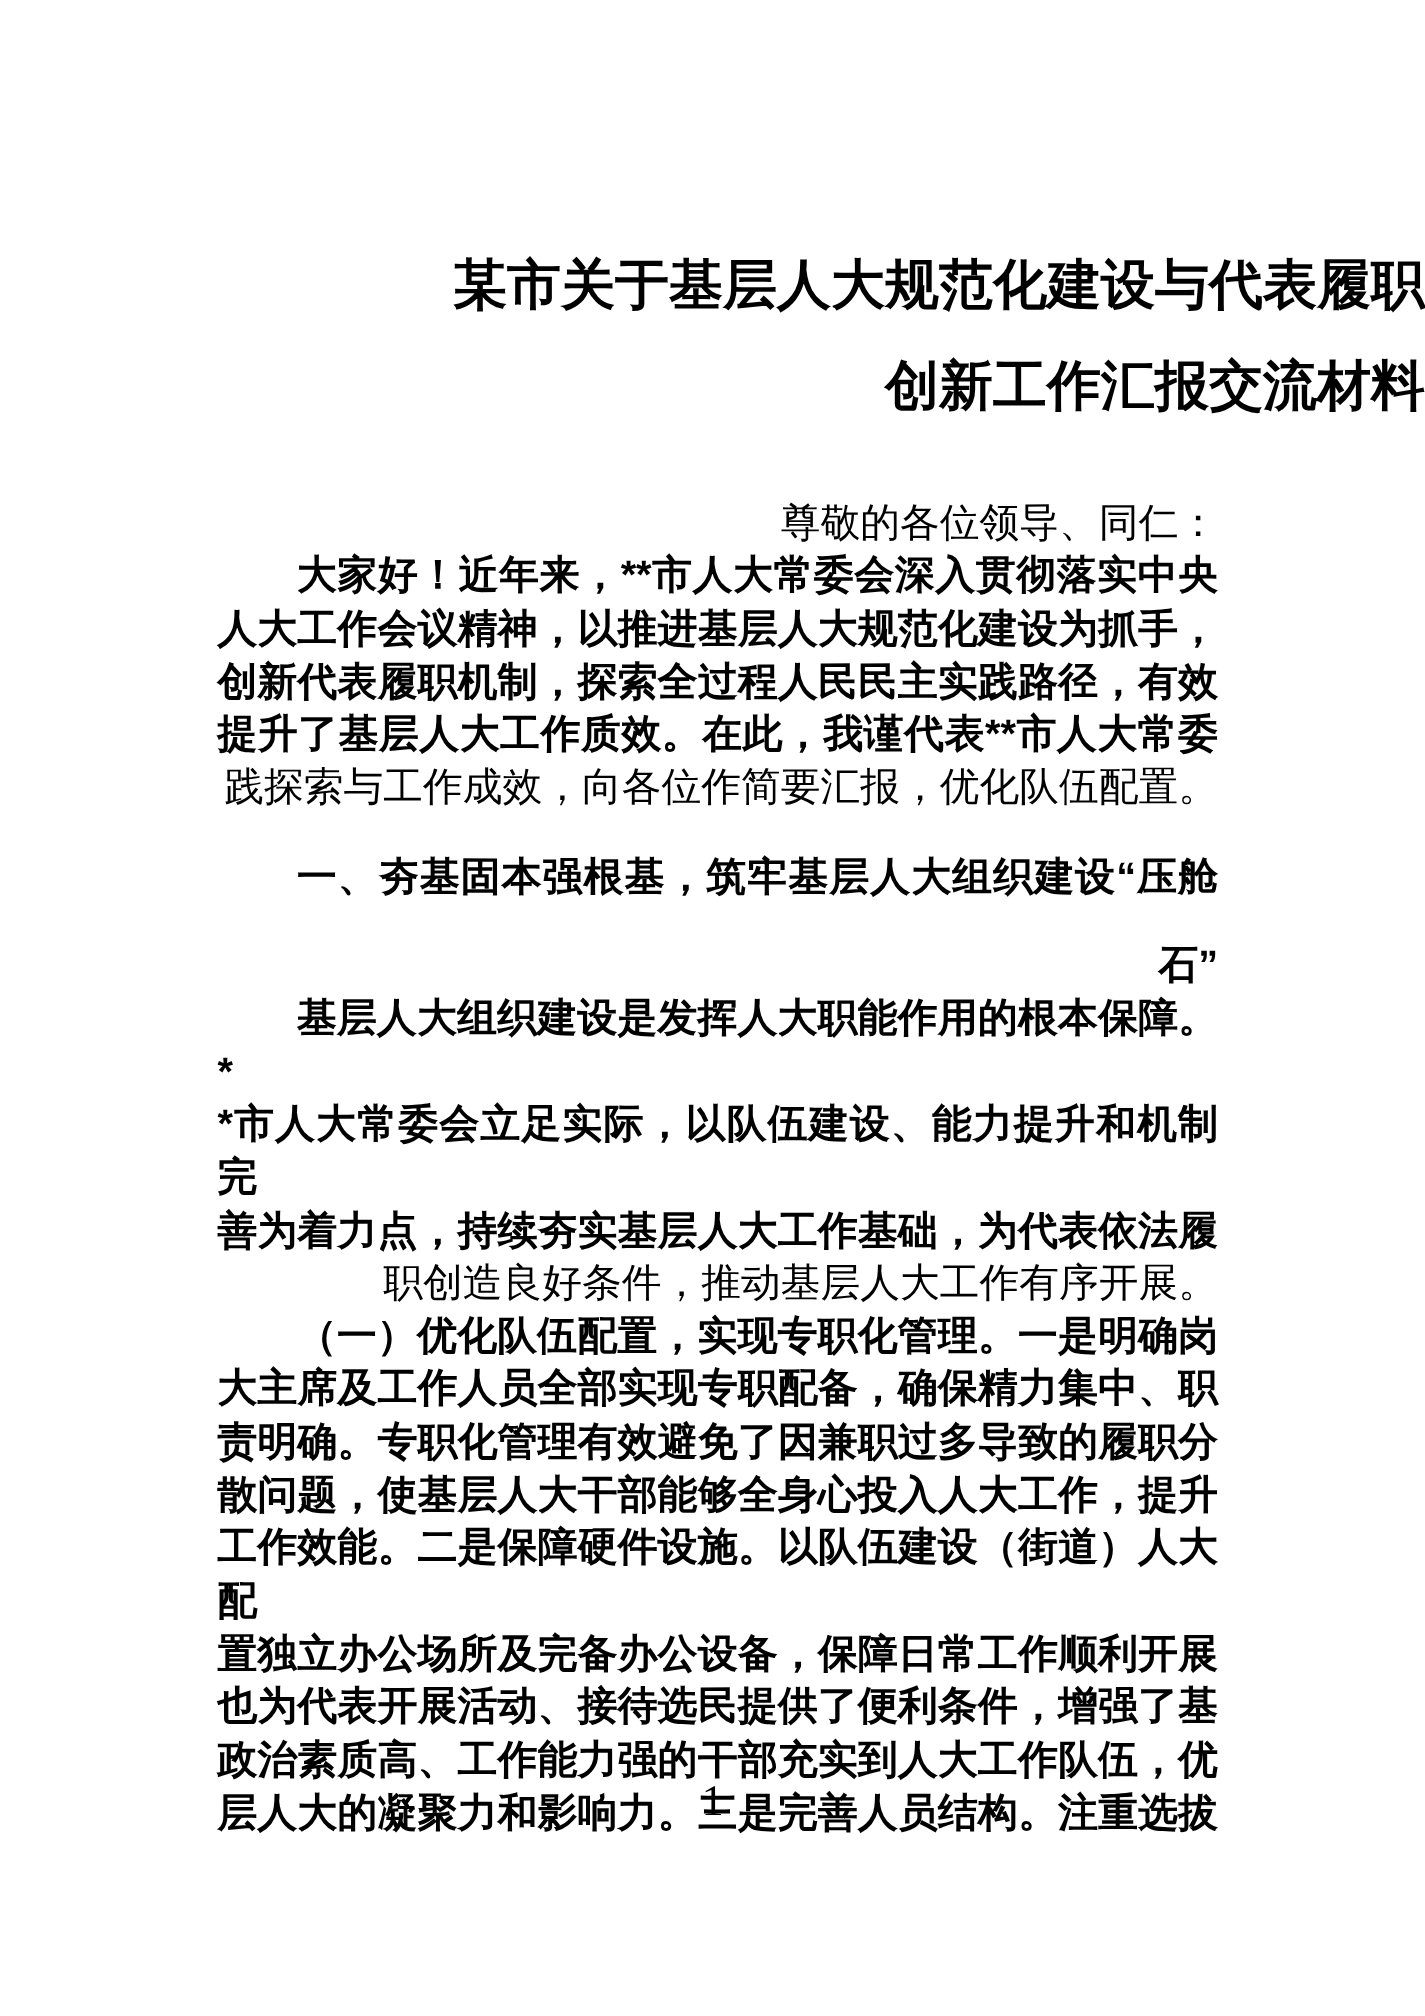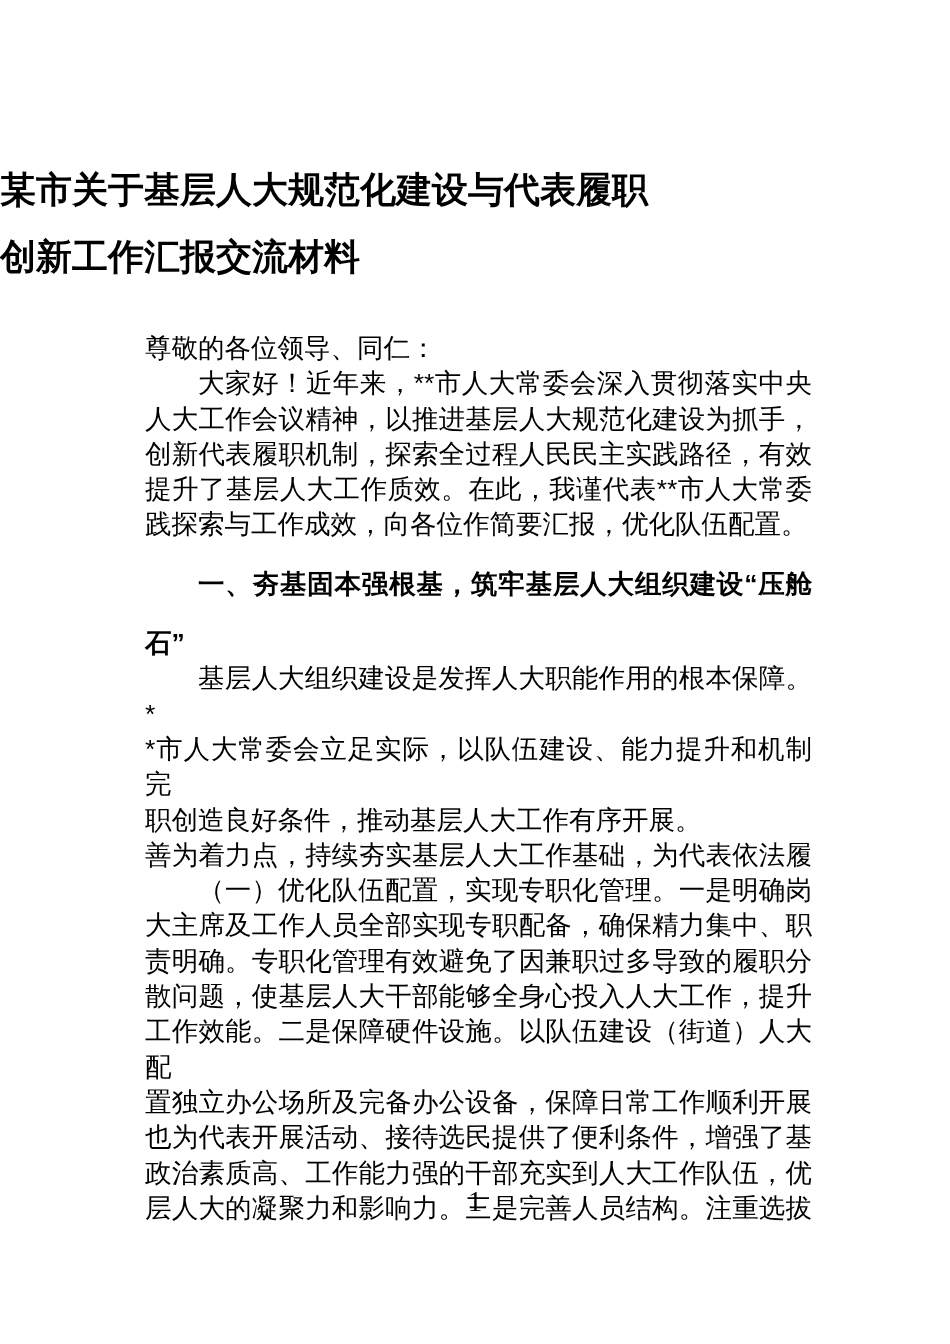--- a/index.html
+++ b/index.html
@@ -11,41 +11,42 @@
     width: 950px;
     height: 1344px;
     background: #ffffff;
     color: #000000;
     font-family: "Liberation Sans", sans-serif;
     overflow: hidden;
     box-sizing: border-box;
   }
   .title-block {
     padding-top: 156px;
-    text-align: left;
+    text-align: right;
     font-size: 36px;
     font-weight: 700;
     line-height: 67px;
     letter-spacing: 0;
   }
   .title-line {
     white-space: nowrap;
   }
   .body-block {
     margin: 41px 138px 0 145px; 
     font-size: 26.5px;
     line-height: 35.3px;
   }
   .line {
     min-height: 35.3px;
-    text-align: left;
+    text-align: right;
   }
   .line.justify {
     text-align: justify;
     text-align-last: justify;
+    font-weight: bold;
   }
   .line.indent {
     text-indent: 2em;
   }
   .line.bold {
     font-weight: 700;
     margin-top: 24px;
   }
   .page-number {
     position: absolute;
@@ -72,22 +73,22 @@
       <div class="line">尊敬的各位领导、同仁：</div>
       <div class="line indent justify">大家好！近年来，**市人大常委会深入贯彻落实中央</div>
       <div class="line justify">人大工作会议精神，以推进基层人大规范化建设为抓手，</div>
       <div class="line justify">创新代表履职机制，探索全过程人民民主实践路径，有效</div>
       <div class="line justify">提升了基层人大工作质效。在此，我谨代表**市人大常委</div>
       <div class="line">践探索与工作成效，向各位作简要汇报，优化队伍配置。</div>
       <div class="line bold indent justify">一、夯基固本强根基，筑牢基层人大组织建设“压舱</div>
       <div class="line bold">石”</div>
       <div class="line indent justify">基层人大组织建设是发挥人大职能作用的根本保障。*</div>
       <div class="line justify">*市人大常委会立足实际，以队伍建设、能力提升和机制完</div>
+      <div class="line justify">善为着力点，持续夯实基层人大工作基础，为代表依法履</div>
       <div class="line">职创造良好条件，推动基层人大工作有序开展。</div>
-      <div class="line justify">善为着力点，持续夯实基层人大工作基础，为代表依法履</div>
       <div class="line indent justify">（一）优化队伍配置，实现专职化管理。一是明确岗</div>
       <div class="line justify">大主席及工作人员全部实现专职配备，确保精力集中、职</div>
       <div class="line justify">责明确。专职化管理有效避免了因兼职过多导致的履职分</div>
       <div class="line justify">散问题，使基层人大干部能够全身心投入人大工作，提升</div>
       <div class="line justify">工作效能。二是保障硬件设施。以队伍建设（街道）人大配</div>
       <div class="line justify">置独立办公场所及完备办公设备，保障日常工作顺利开展</div>
       <div class="line justify">也为代表开展活动、接待选民提供了便利条件，增强了基</div>
       <div class="line justify">政治素质高、工作能力强的干部充实到人大工作队伍，优</div>
       <div class="line justify">层人大的凝聚力和影响力。三是完善人员结构。注重选拔</div>
     </div>

